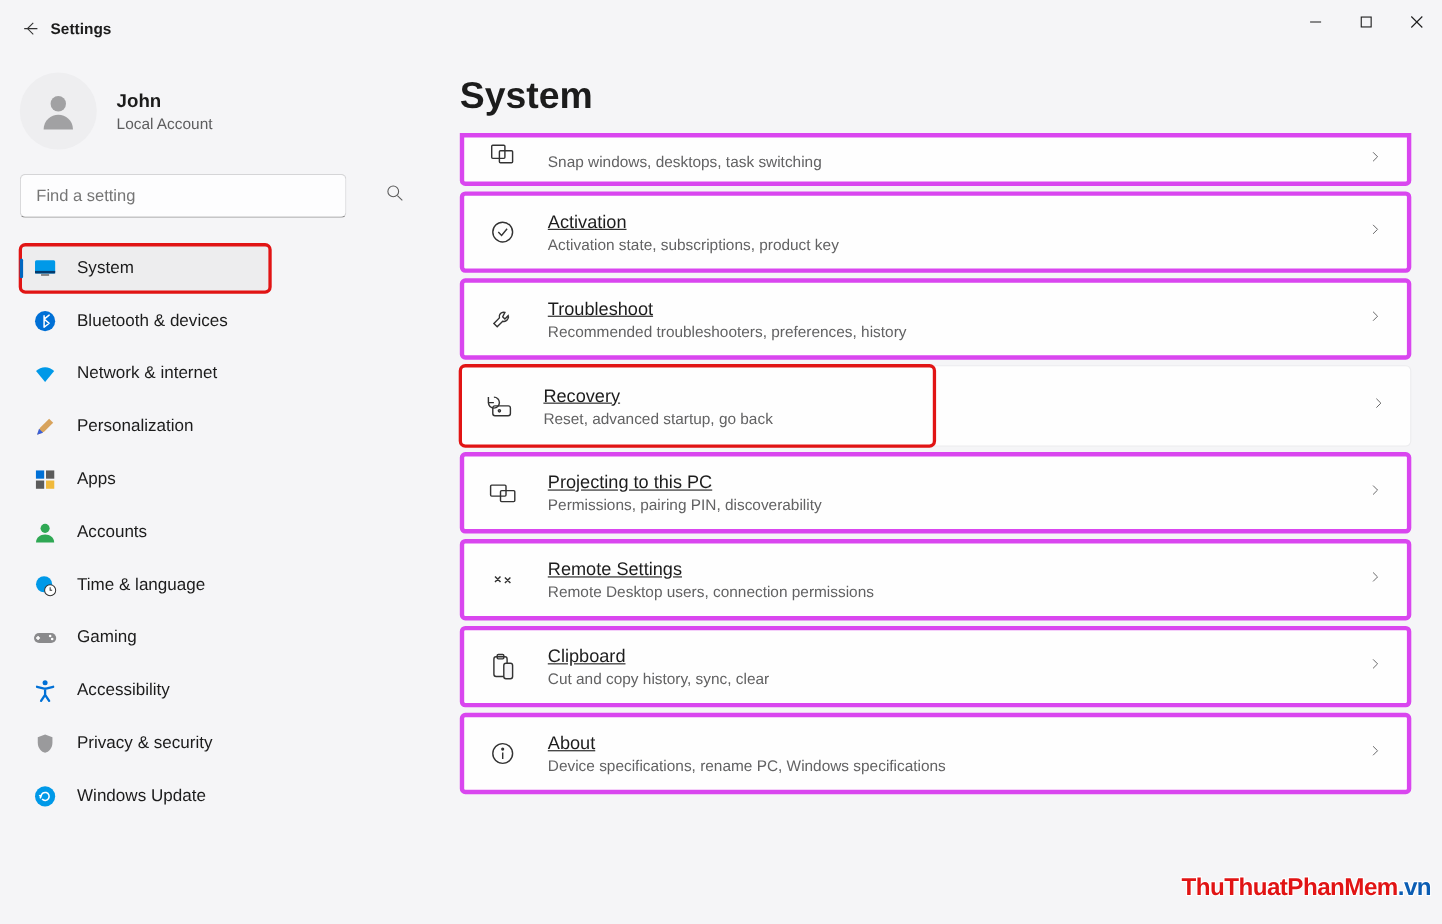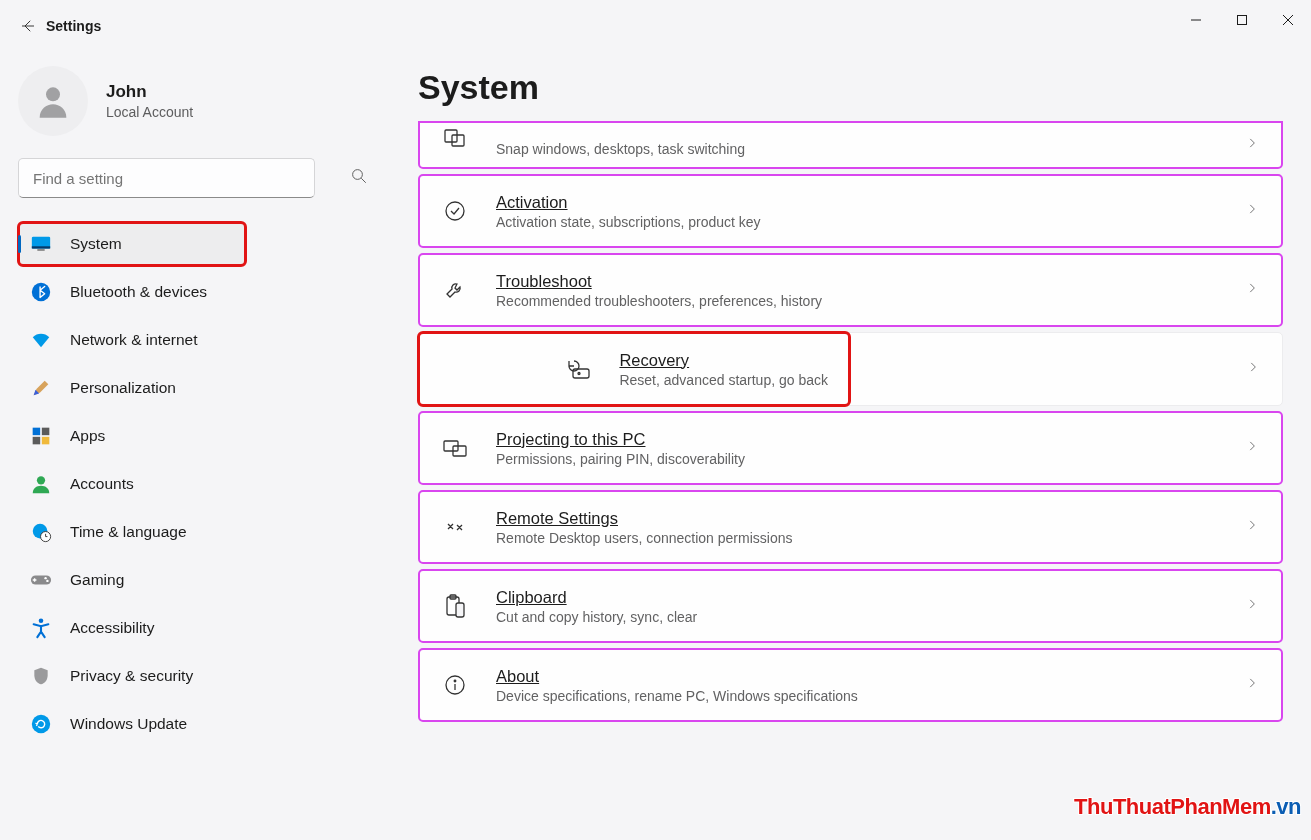--- a/index.html
+++ b/index.html
@@ -126,42 +126,41 @@
     font-weight: 600;
     margin-bottom: 14px;
   }
   .cards {
     display: flex;
     flex-direction: column;
     gap: 5px;
   }
   .card {
     background: #fefefe;
-    border: 2px solid #d946ef;
+    border: 4px solid #d946ef;
     border-radius: 5px;
     height: 74px;
     display: flex;
     align-items: center;
     padding: 0 22px;
     gap: 28px;
     position: relative;
   }
   .card.first-partial {
     height: 48px;
     align-items: flex-end;
     padding-bottom: 10px;
     border-top-left-radius: 0;
     border-top-right-radius: 0;
   }
   .card.first-partial .card-icon { align-self: flex-start; margin-top: 2px; }
   .card.highlighted {
     outline: 3px solid #e11414;
     outline-offset: -2px;
     width: 432px;
-    justify-content: flex-end;
   }
   .card-icon {
     width: 26px; height: 26px;
     display: flex; align-items: center; justify-content: center;
     color: #333;
   }
   .card-text .t { font-size: 16.5px; font-weight: 400; text-decoration: underline; }
   .card-text .s { font-size: 14px; color: #626263; margin-top: 2px; }
   .chevron {
     position: absolute;

